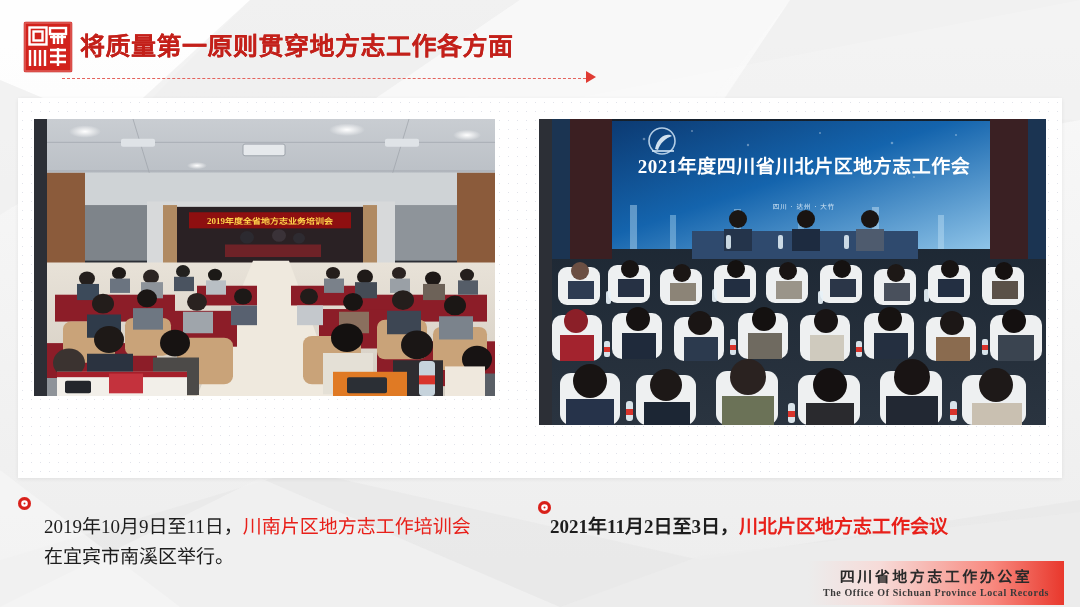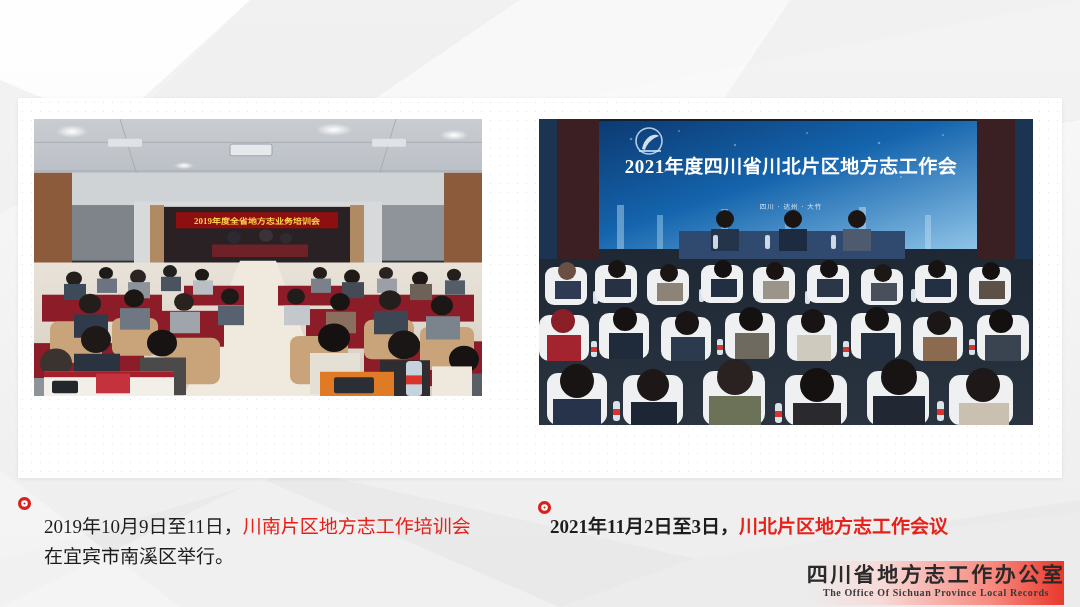--- a/index.html
+++ b/index.html
@@ -86,20 +86,21 @@
       radial-gradient(circle, rgba(120,130,160,.22) 0.8px, transparent 0.9px);
     background-size: 9px 9px;
     box-shadow: 0 1px 4px rgba(0,0,0,.07);
   }
 
   
   .photo {
     position: absolute;
     overflow: hidden;
     background: #2c2f36;
+    padding-left: 13px;
   }
   .photo-left  { left: 16px; top: 21px; width: 448px; height: 277px; }
   .photo-right { left: 521px; top: 21px; width: 494px; height: 306px; }
   .photo svg { display:block; width:100%; height:100%; }
 
   
   .caption {
     position: absolute;
     font-family: "Liberation Serif", "DejaVu Serif", serif;
     font-size: 19px;
@@ -130,22 +131,22 @@
         rgba(255,255,255,0) 0%,
         rgba(255,205,200,.55) 28%,
         rgba(250,120,108,.85) 72%,
         rgba(232,46,34,.95) 100%);
     display: flex;
     flex-direction: column;
     align-items: center;
     justify-content: center;
   }
   .footer-cn {
-    font-family: Liberation Mono, monospace;
-    font-size: 21px;
+    font-family: Liberation Sans, sans-serif;
+    font-size: 15px;
     font-weight: 700;
     letter-spacing: 2.5px;
     color: #2a2a2a;
     line-height: 20px;
     white-space: nowrap;
   }
   .footer-en {
     font-family: "Liberation Serif", "DejaVu Serif", serif;
     font-size: 10px;
     font-weight: 700;
@@ -168,20 +169,42 @@
       <polygon points="790,0 1080,0 1080,120 660,195" fill="#ebebeb" opacity="0.6"></polygon>
       <polygon points="0,80 130,135 0,215" fill="#f0f0f0" opacity="0.8"></polygon>
       <polygon points="0,210 470,96 1080,120 1080,0 1080,0" fill="#ffffff" opacity="0.18"></polygon>
       <polygon points="0,560 300,470 700,560 1080,500 1080,607 0,607" fill="#e6e6e6" opacity="0.55"></polygon>
       <polygon points="0,607 260,478 560,607" fill="#f1f1f1" opacity="0.75"></polygon>
       <polygon points="560,607 700,556 1080,512 1080,607" fill="#ededed" opacity="0.7"></polygon>
       <polygon points="0,470 0,607 180,607" fill="#f6f6f6" opacity="0.6"></polygon>
     </svg>
   </div>
 
+  <div class="header">
+
+    <div class="seal">
+      <svg viewBox="0 0 48 50" aria-hidden="true">
+        <rect x="0" y="0" width="48" height="50" fill="#d2221c"></rect>
+        <g fill="none" stroke="#ffffff" stroke-width="2.4">
+          <rect x="5.5" y="5.5" width="17" height="17"></rect>
+          <rect x="9.5" y="9.5" width="9" height="9"></rect>
+          <rect x="26" y="6" width="16" height="6"></rect>
+          <path d="M26 15 H42 M30 12 V22 M34 12 V22 M38 12 V22"></path>
+          <path d="M6 28 V44 M11 28 V44 M16 28 V44 M21 28 V44"></path>
+          <path d="M26 28 H42 M26 34 H42 M26 40 H42 M34 26 V44"></path>
+        </g>
+        <rect x="1" y="1" width="46" height="48" fill="none" stroke="#ffffff" stroke-width="1.6" opacity=".25"></rect>
+      </svg>
+    </div>
+
+    <div class="title">将质量第一原则贯穿地方志工作各方面</div>
+
+    <div class="rule"></div>
+    <div class="rule-arrow"></div>
+  </div>
 
   <div class="card">
 
     <div class="photo photo-left">
       <svg viewBox="0 0 448 309" preserveAspectRatio="none" aria-hidden="true">
         <defs>
           <linearGradient id="ceilL" x1="0" y1="0" x2="0" y2="1">
             <stop offset="0%" stop-color="#c9cdd2"></stop>
             <stop offset="100%" stop-color="#aeb4bb"></stop>
           </linearGradient>

